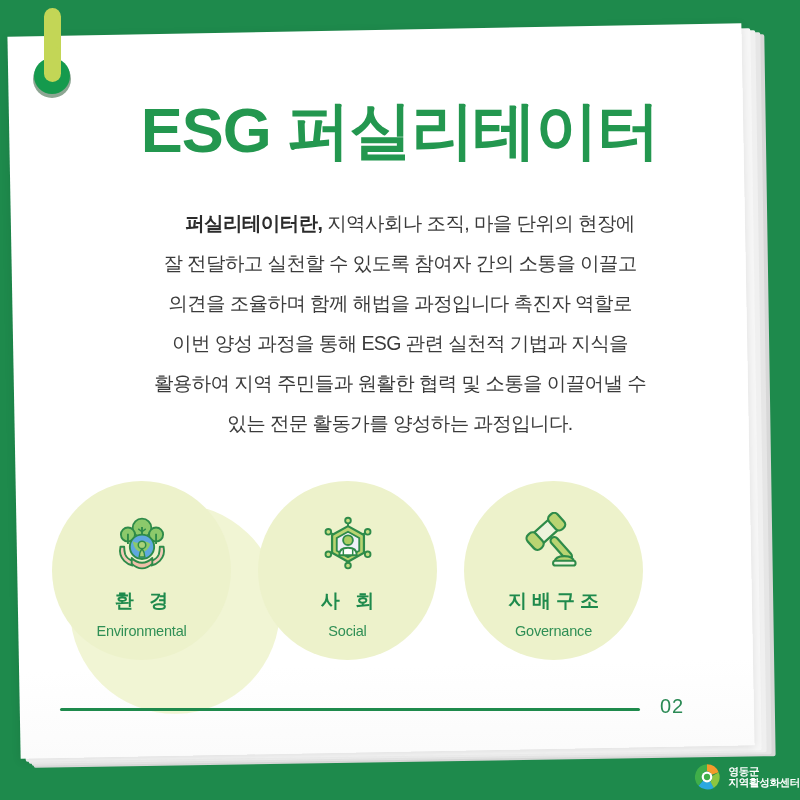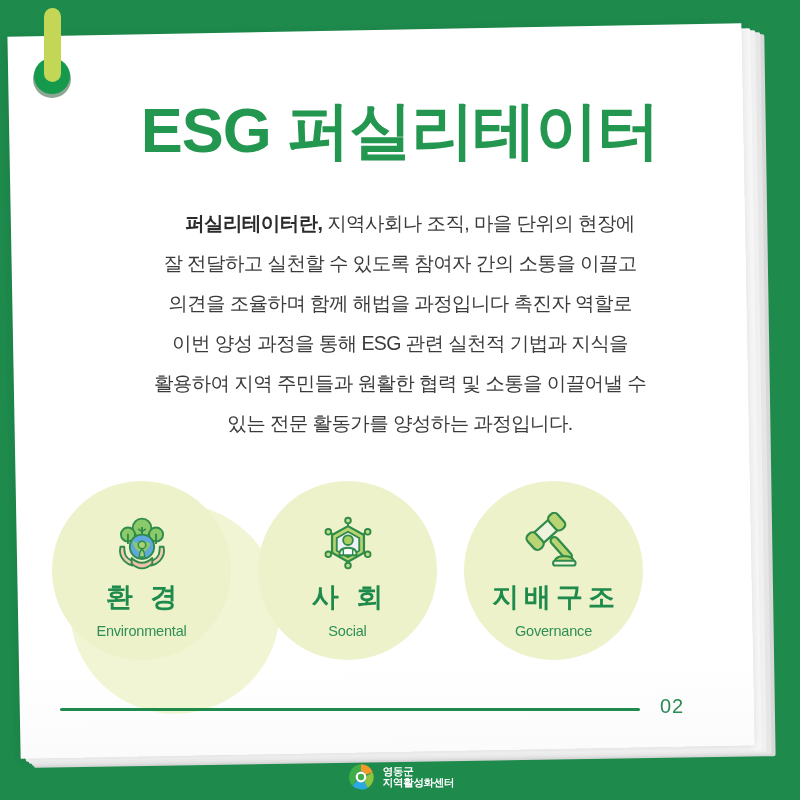--- a/index.html
+++ b/index.html
@@ -130,22 +130,22 @@
     border-radius: 50%;
     background: #EDF2CB;
     display: flex;
     flex-direction: column;
     align-items: center;
     justify-content: flex-start;
     padding-top: 31px;
   }
   .pillar-icon { width: 60px; height: 62px; display:block; }
   .pillar-ko {
-    margin-top: 9px;
-    font-size: 27px;
+    margin-top: 17px;
+    font-size: 19px;
     font-weight: 700;
     color: #1E8A4C;
     letter-spacing: 5px;
     text-indent: 5px;
     line-height: 1.05;
   }
   .pillar-en {
     margin-top: 12px;
     font-size: 14.5px;
     color: #2f8f55;
@@ -170,21 +170,21 @@
     letter-spacing: 1px;
   }
 
   
   .brand {
     position: absolute;
     left: 0; bottom: 8px;
     width: 800px;
     display: flex;
     align-items: center;
-    justify-content: center;
+    justify-content: flex-end;
     gap: 7px;
   }
   .brand-mark { width: 30px; height: 30px; display:block; }
   .brand-text {
     display: flex; flex-direction: column;
     line-height: 1.06;
     font-size: 10.5px;
     font-weight: 700;
     color: #ffffff;
     letter-spacing: -0.3px;

